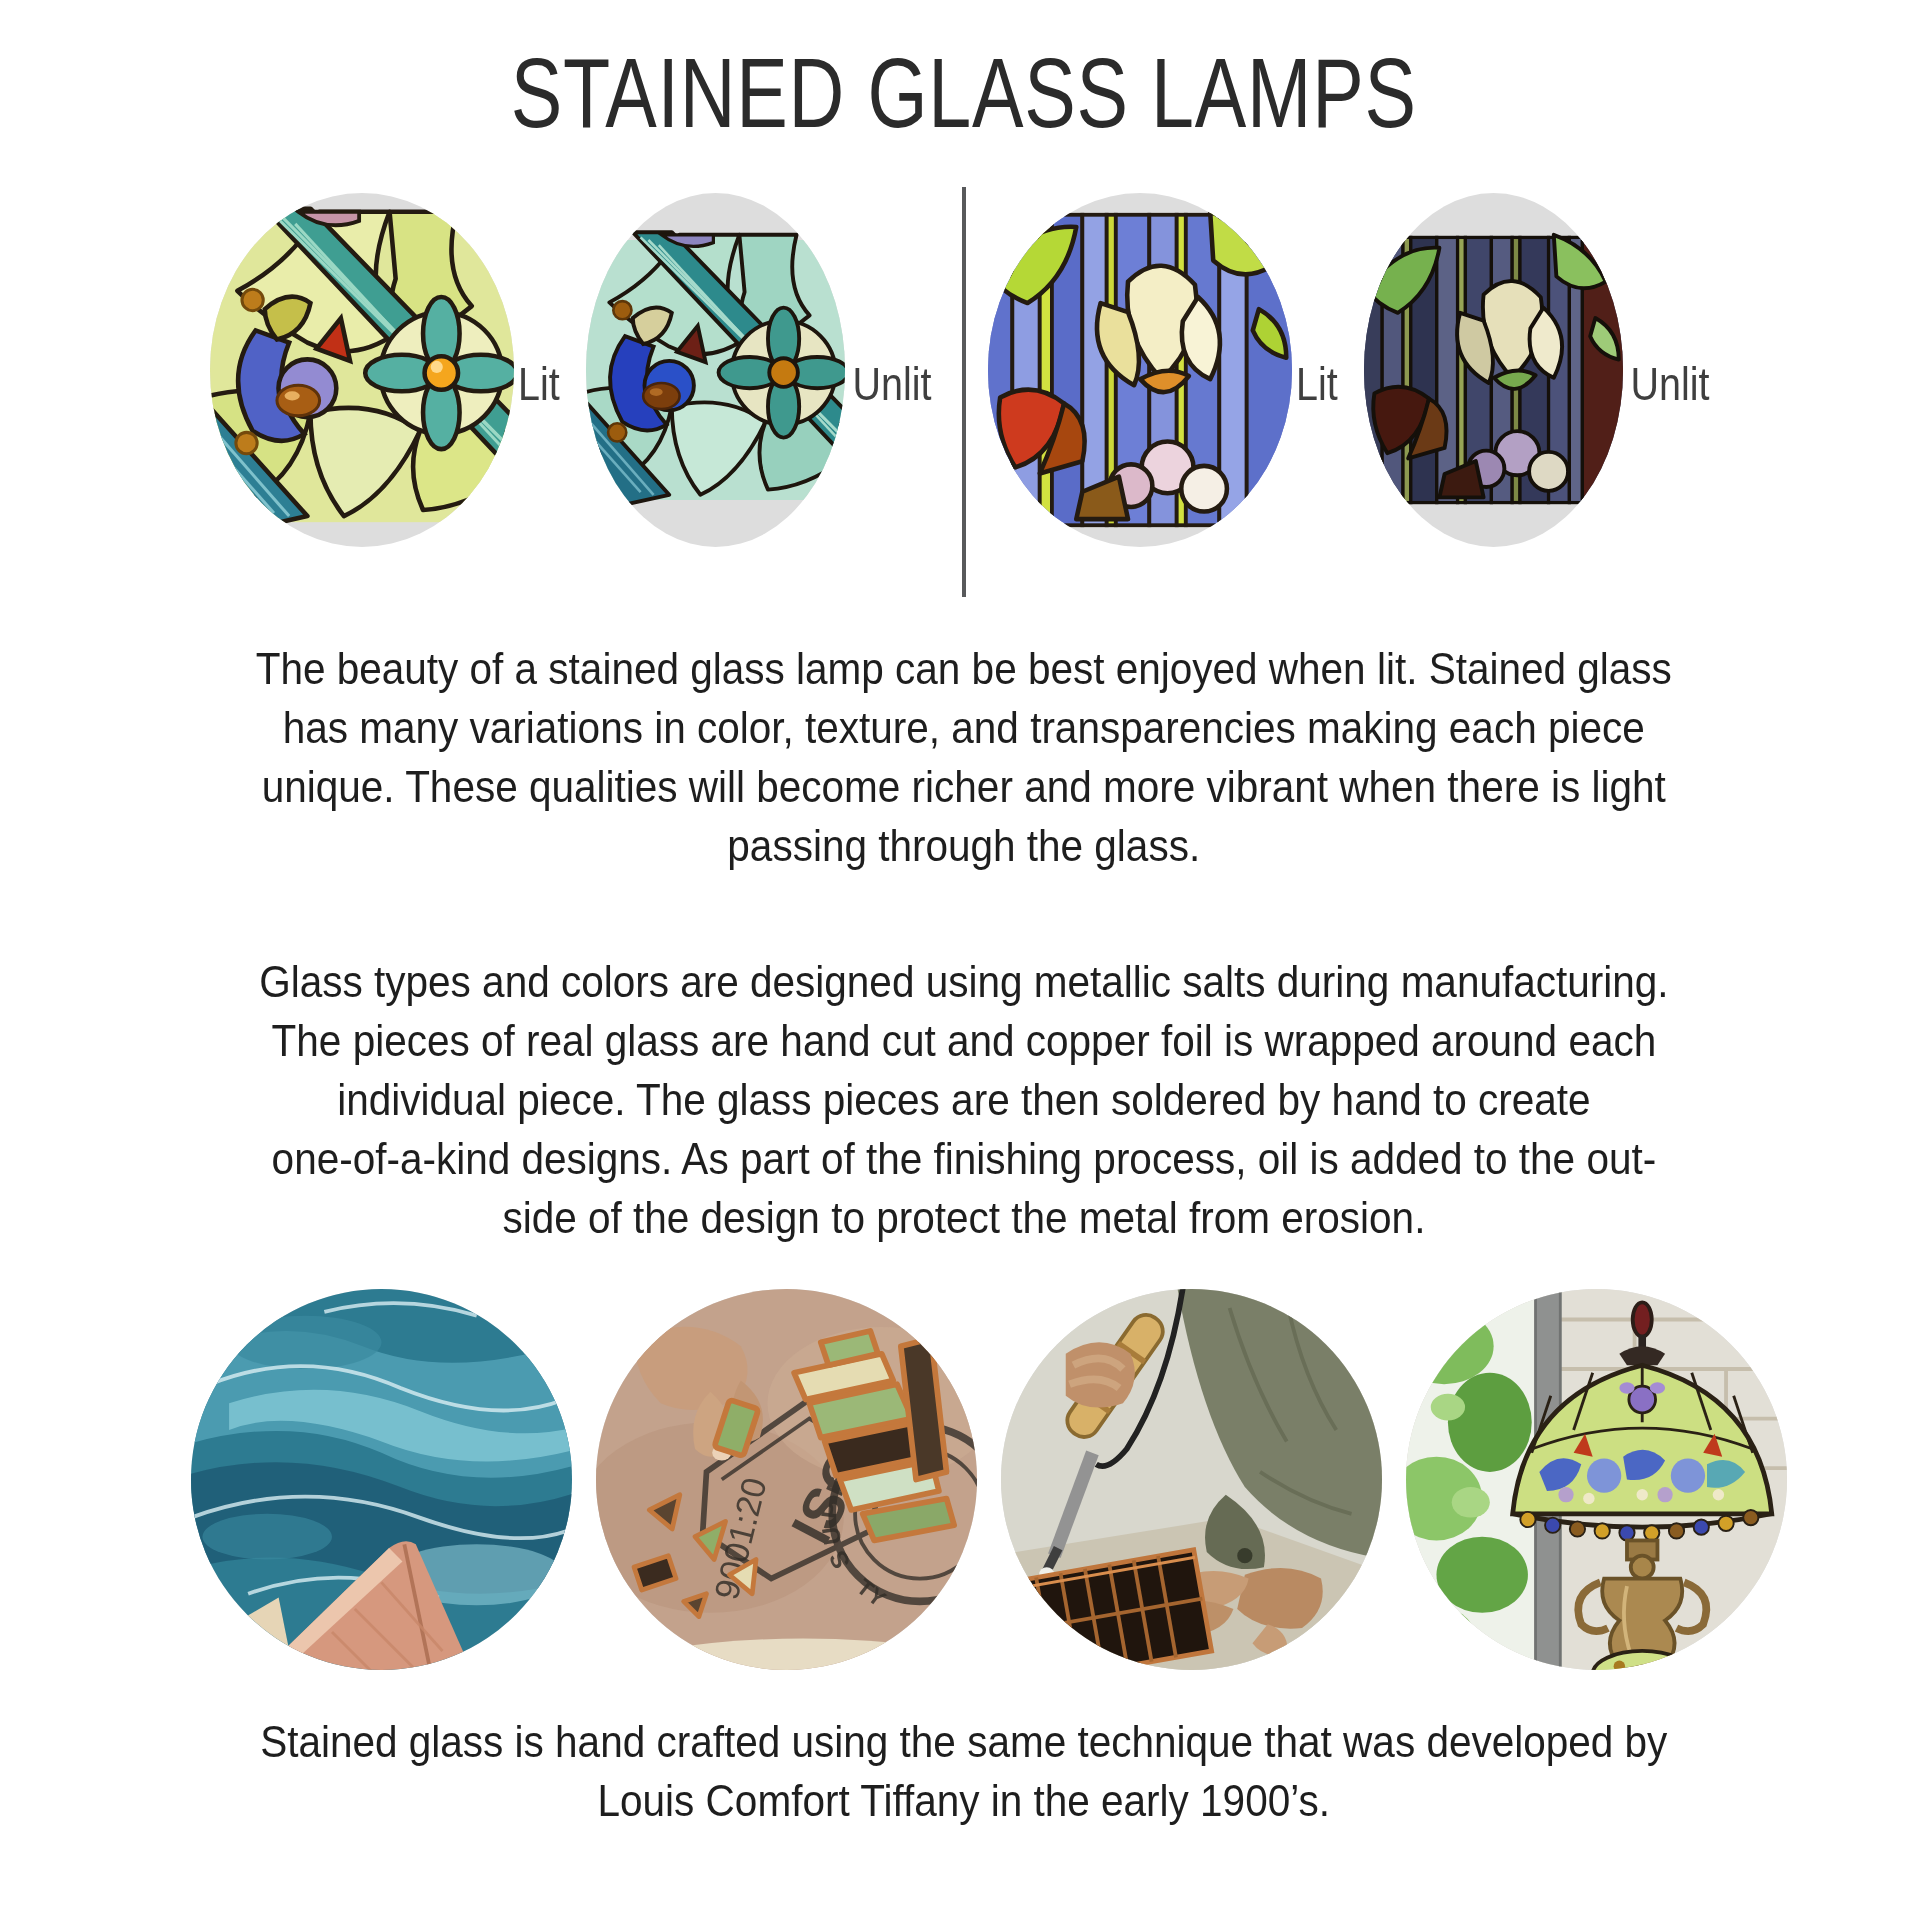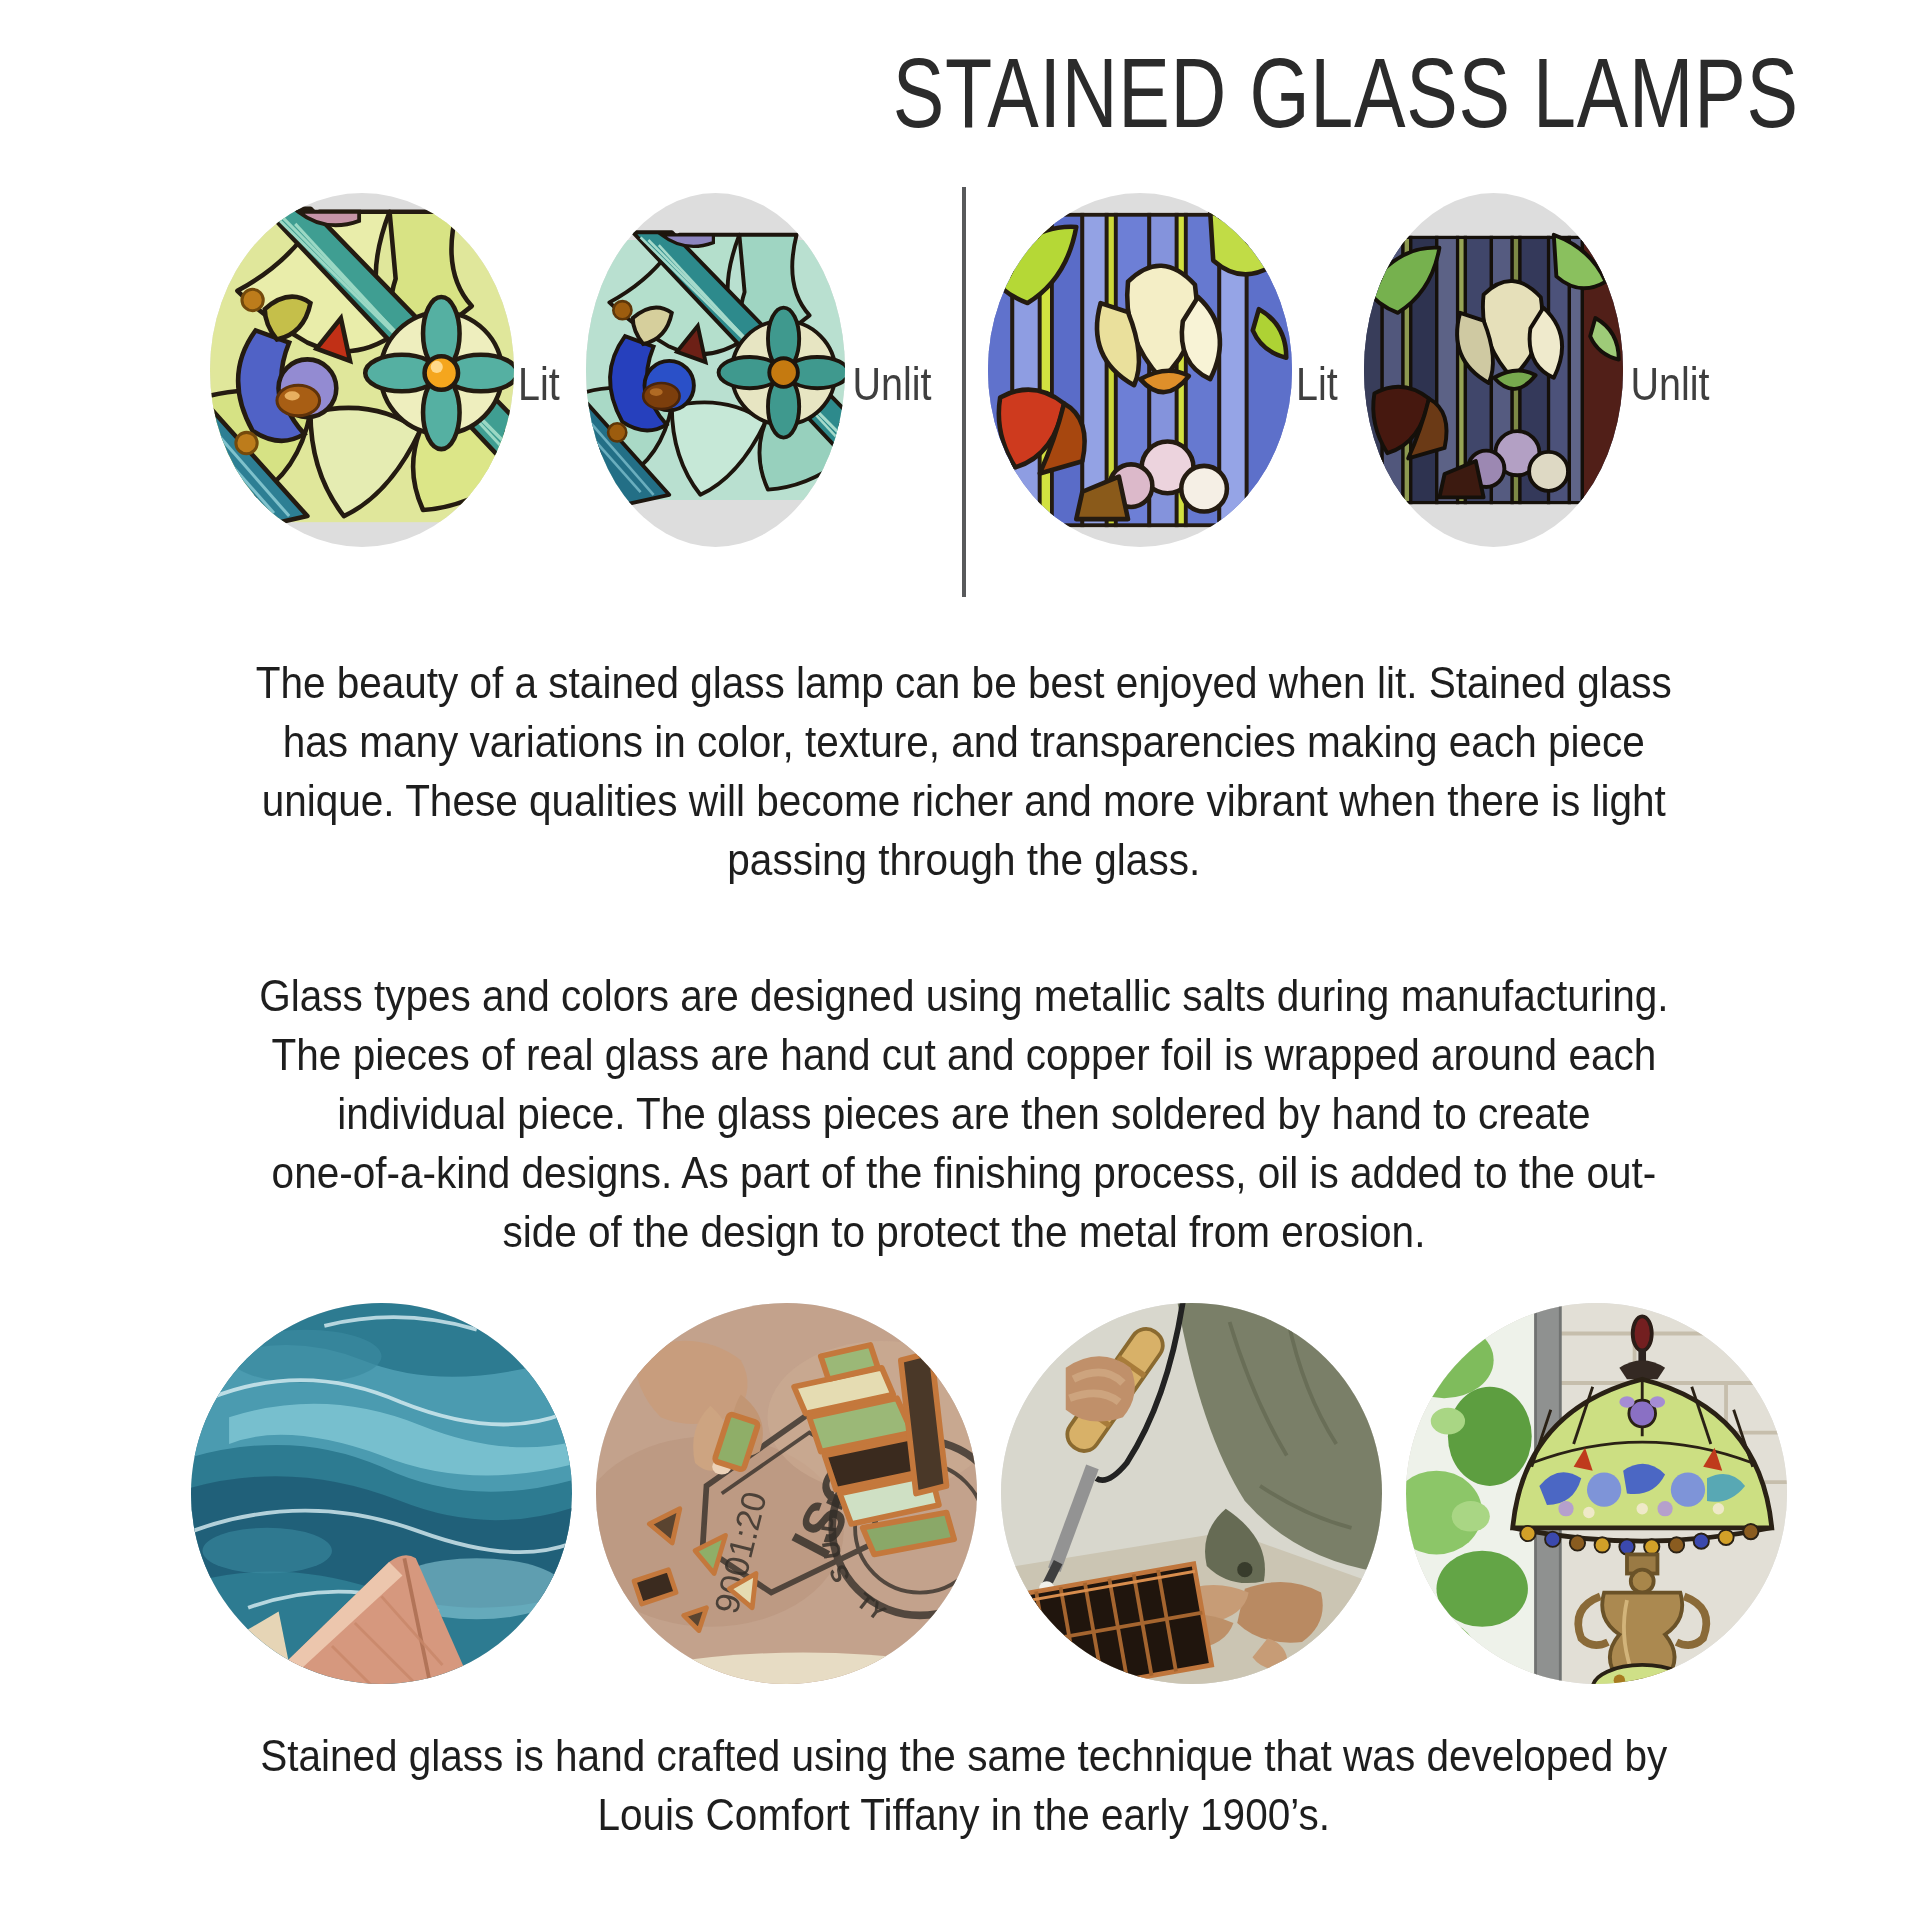--- a/index.html
+++ b/index.html
@@ -1,21 +1,21 @@
 <!DOCTYPE html>
 <html><head>
 <meta charset="utf-8">
 <style>
   html,body{margin:0;padding:0;}
   body{
     width:1927px;height:1927px;background:#ffffff;overflow:hidden;
     font-family:"Liberation Sans","DejaVu Sans",sans-serif;
     -webkit-font-smoothing:antialiased;
   }
-  .title-wrap{margin-top:28px;text-align:right;}
+  .title-wrap{margin-top:28px;text-align:center;}
   .page-title{
     margin:0;font-size:99px;line-height:129px;font-weight:400;color:#2b2b2b;
     display:inline-block;transform:scaleX(0.78);transform-origin:50% 50%;
     letter-spacing:1px;white-space:nowrap;
   }
   .hero{margin-top:36px;}
   .compare-row{display:flex;justify-content:center;align-items:flex-start;column-gap:22px;}
   .figure{width:354px;display:flex;align-items:center;}
   .circle{width:354px;height:354px;border-radius:50%;overflow:hidden;background:#ddd;}
   .circle svg{display:block;width:100%;height:100%;}
@@ -23,21 +23,21 @@
     margin-top:26px;font-size:47px;line-height:55px;color:#3f3f3f;
     display:inline-block;transform:scaleX(0.84);transform-origin:50% 50%;white-space:nowrap;
   }
   .divider{width:4px;height:410px;margin-top:-6px;background:#58595b;flex:0 0 auto;}
   .para{text-align:center;}
   .para-inner{
     display:inline-block;white-space:pre-line;text-align:center;
     font-size:45px;line-height:59px;color:#1e1e1e;
     transform:scaleX(0.9);transform-origin:50% 50%;
   }
-  .p1{margin-top:56px;}
+  .p1{margin-top:42px;}
   .p2{margin-top:77px;}
   .process-row{display:flex;justify-content:center;column-gap:24px;margin:42px 0 0 51px;}
   .circle-lg{width:381px;height:381px;border-radius:50%;overflow:hidden;background:#ddd;}
   .circle-lg svg{display:block;width:100%;height:100%;}
   .footer-para{margin-top:42px;}
 </style>
 </head>
 <body>
 
 <div class="title-wrap">

